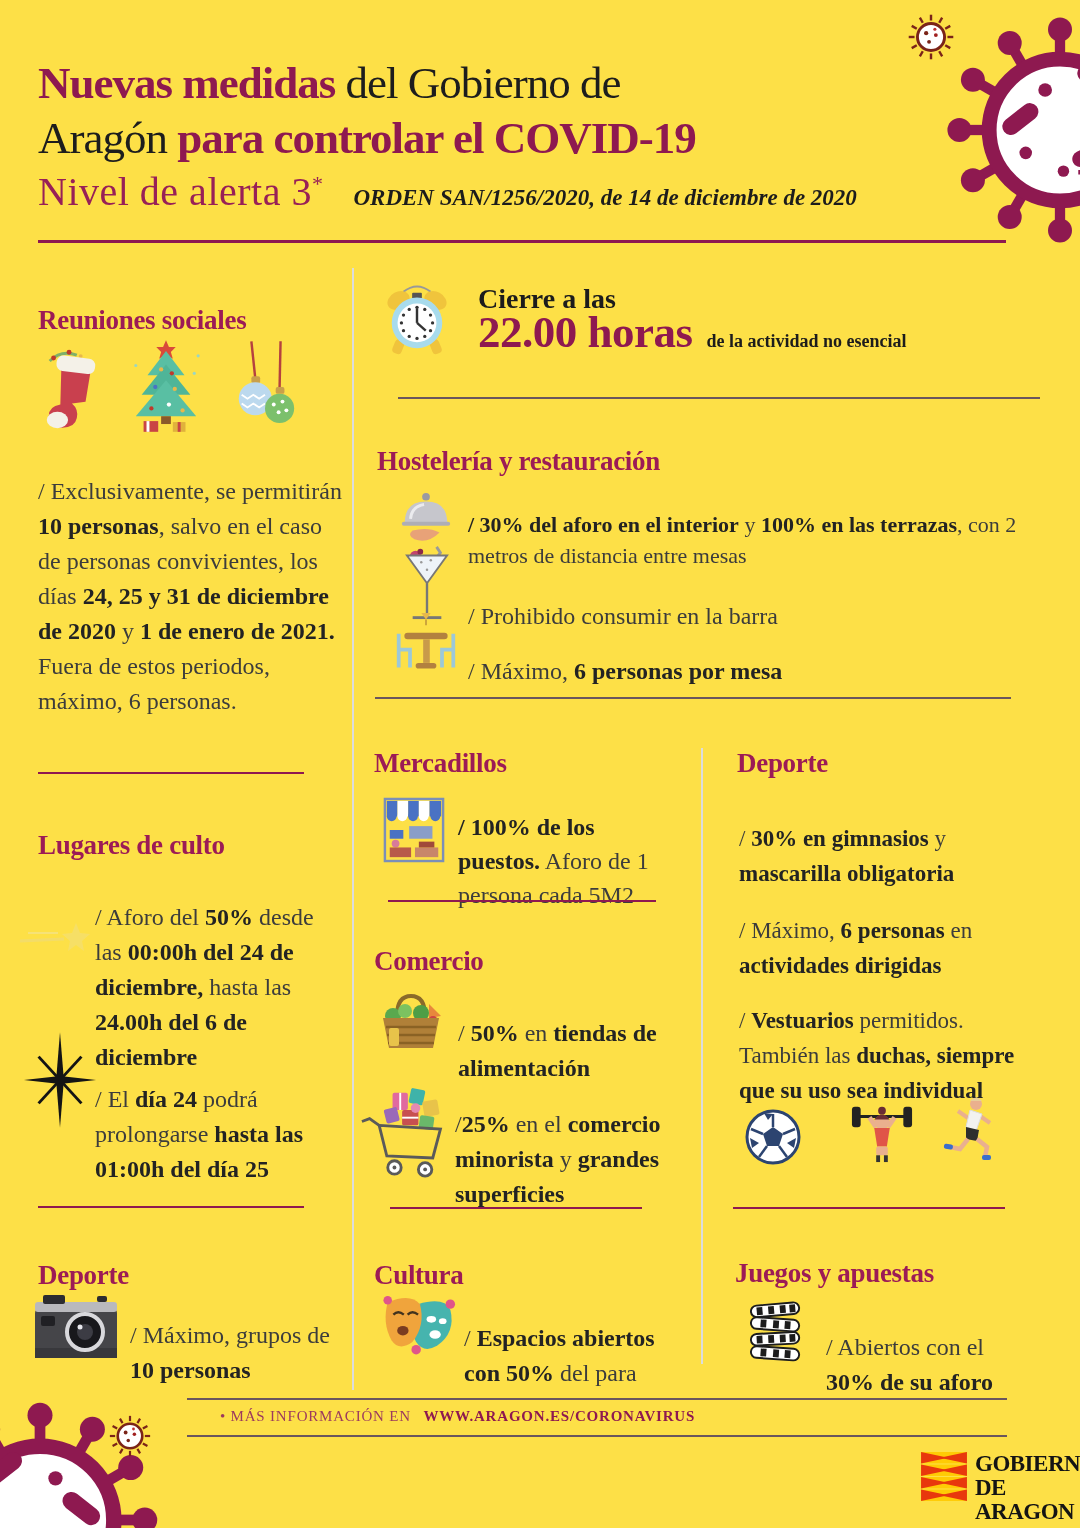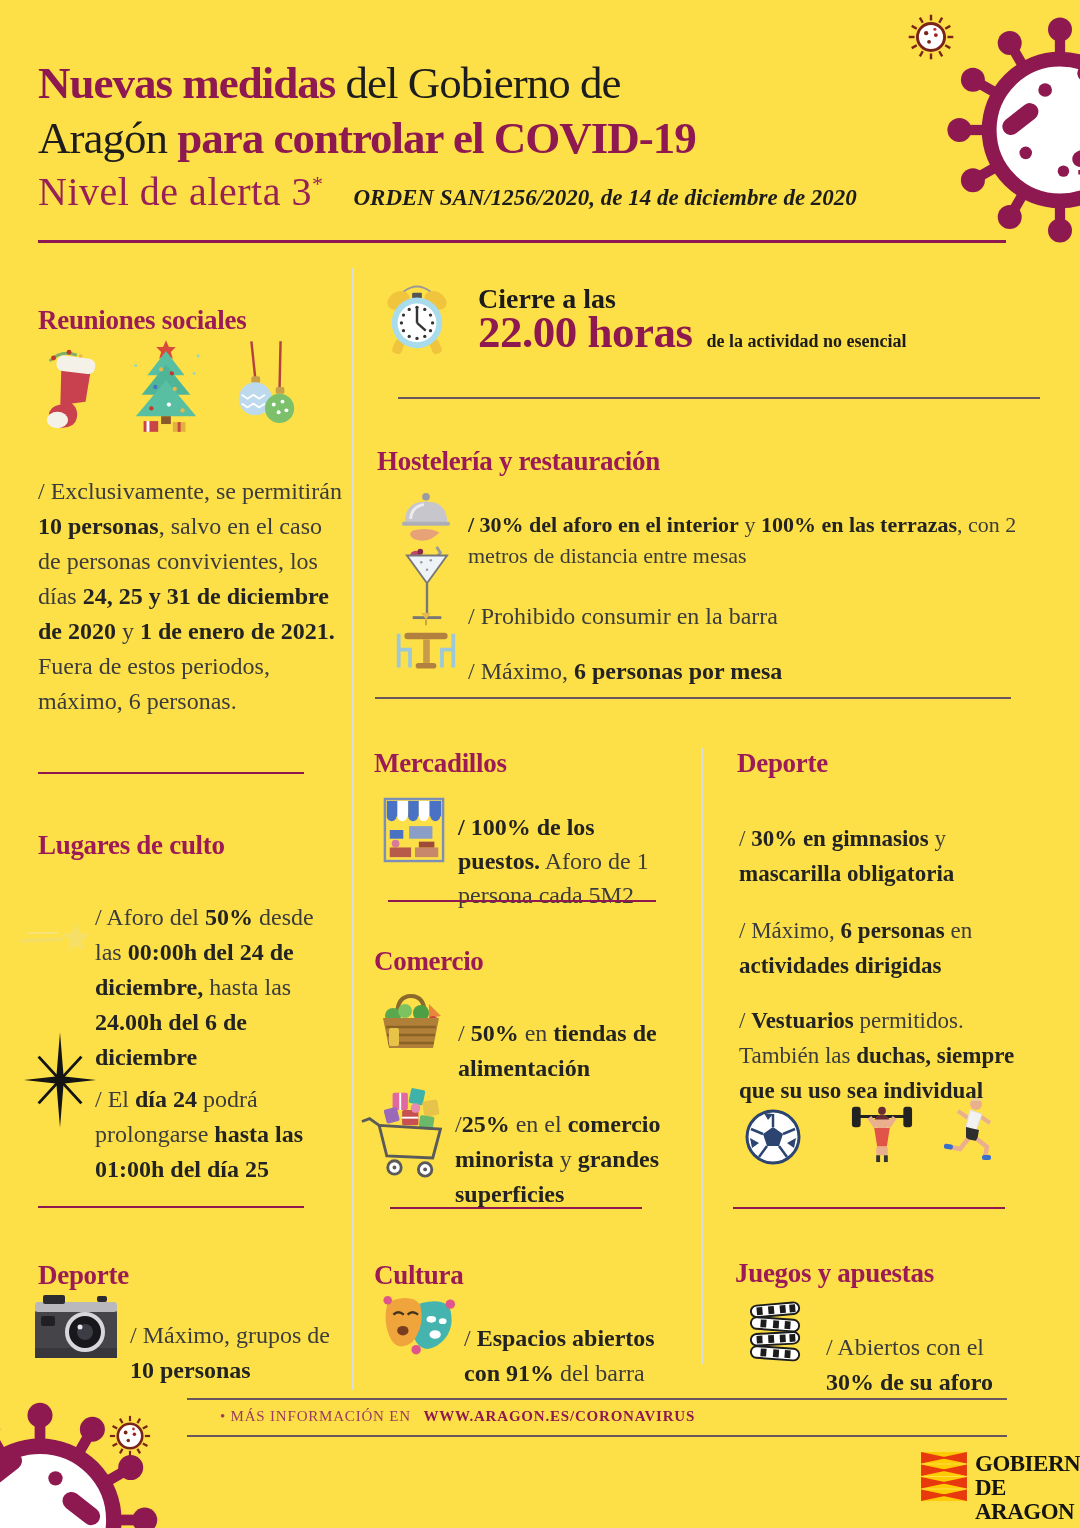--- a/index.html
+++ b/index.html
@@ -412,21 +412,21 @@
       <ellipse cx="56" cy="46" rx="6" ry="4.5" fill="#FFF"></ellipse>
       <circle cx="72" cy="14" r="5" fill="#E0558A"></circle>
         <circle cx="36" cy="62" r="5" fill="#E0558A"></circle>
       <path d="M6 12 Q30 2 40 14 Q46 36 32 54 Q18 64 10 52 Q0 34 6 12 Z" fill="#F0A43C"></path>
       <path d="M12 25 q5 -5 11 0" stroke="#42331E" stroke-width="2.5" fill="none"></path>
       <path d="M27 25 q5 -5 11 0" stroke="#42331E" stroke-width="2.5" fill="none"></path>
       <ellipse cx="22" cy="42" rx="6" ry="5" fill="#7A3C20"></ellipse>
       <circle cx="6" cy="10" r="4.5" fill="#E0558A"></circle>
     </svg>
   </div>
-  <p class="txt" style="left:464px;top:1297px;width:228px"><span>/ </span><span class="b">Espacios abiertos con 91%</span><span> del barra</span></p>
+  <p class="txt" style="left:464px;top:1297px;width:228px"><span>/ </span><span class="b">Espacios abiertos con 50%</span><span> del para</span></p>
 
   <div class="rule2" style="left:733px;top:1207px;width:272px"></div>
   <h2 class="h2" style="left:735px;top:1236px">Juegos y apuestas</h2>
   <div class="icon" style="left:747px;top:1300px">
     <svg width="58" height="66" viewBox="0 0 60 68">
       <g transform="rotate(-5 29 10)">
           <rect x="4" y="4" width="50" height="12" rx="6" fill="#FFF" stroke="#1C1C1C" stroke-width="2"></rect>
         <rect x="10" y="6" width="6" height="8" fill="#1C1C1C"></rect>
           <rect x="22" y="6" width="6" height="8" fill="#1C1C1C"></rect>
           <rect x="34" y="6" width="6" height="8" fill="#1C1C1C"></rect>

